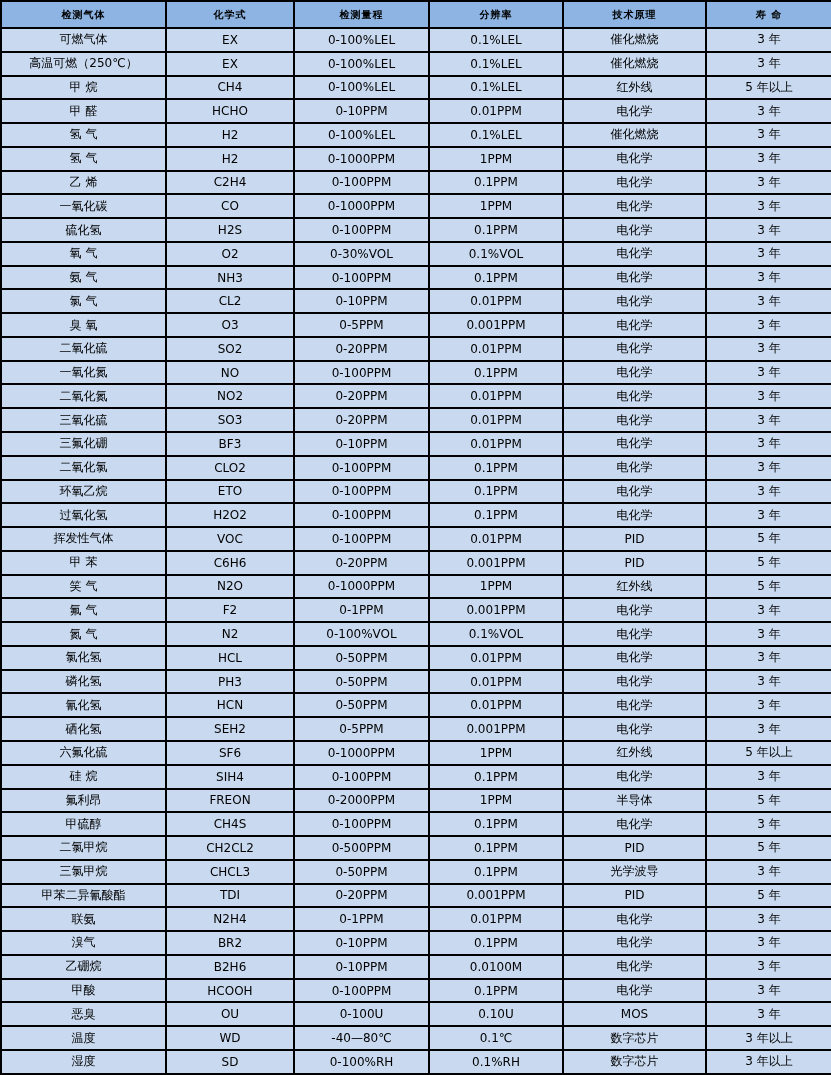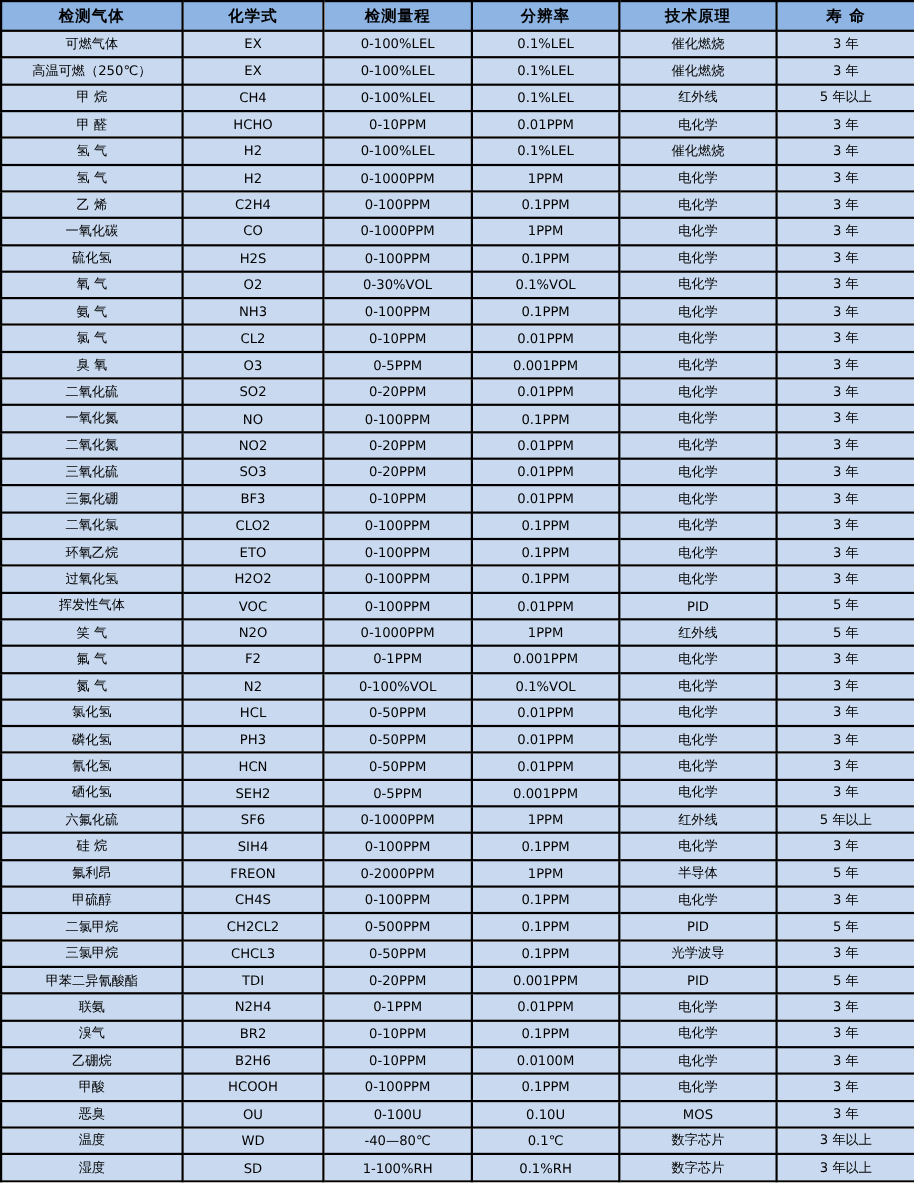--- a/index.html
+++ b/index.html
@@ -21,21 +21,21 @@
   th,td{
     border:2px solid var(--border);
     text-align:center;
     vertical-align:middle;
     padding:0 2px;
     overflow:hidden;
     white-space:nowrap;
   }
   thead th{
     background:var(--header-bg);
-    font-size:14px;
+    font-size:10px;
     font-weight:bold;
     height:25px;
     letter-spacing:1px;
   }
   tbody td{
     background:var(--row-bg);
     font-size:12px;
     font-weight:normal;
   }
   
@@ -239,20 +239,28 @@
       </tr>
       <tr>
         <td>挥发性气体</td>
         <td>VOC</td>
         <td>0-100PPM</td>
         <td>0.01PPM</td>
         <td>PID</td>
         <td>5 年</td>
       </tr>
       <tr>
+        <td>甲 苯</td>
+        <td>C6H6</td>
+        <td>0-20PPM</td>
+        <td>0.001PPM</td>
+        <td>PID</td>
+        <td>5 年</td>
+      </tr>
+      <tr>
         <td>笑 气</td>
         <td>N2O</td>
         <td>0-1000PPM</td>
         <td>1PPM</td>
         <td>红外线</td>
         <td>5 年</td>
       </tr>
       <tr>
         <td>氟 气</td>
         <td>F2</td>
@@ -401,19 +409,19 @@
         <td>温度</td>
         <td>WD</td>
         <td>-40—80℃</td>
         <td>0.1℃</td>
         <td>数字芯片</td>
         <td>3 年以上</td>
       </tr>
       <tr>
         <td>湿度</td>
         <td>SD</td>
-        <td>1-100%RH</td>
+        <td>0-100%RH</td>
         <td>0.1%RH</td>
         <td>数字芯片</td>
         <td>3 年以上</td>
       </tr>
     </tbody>
 </table>
 
 </body></html>

